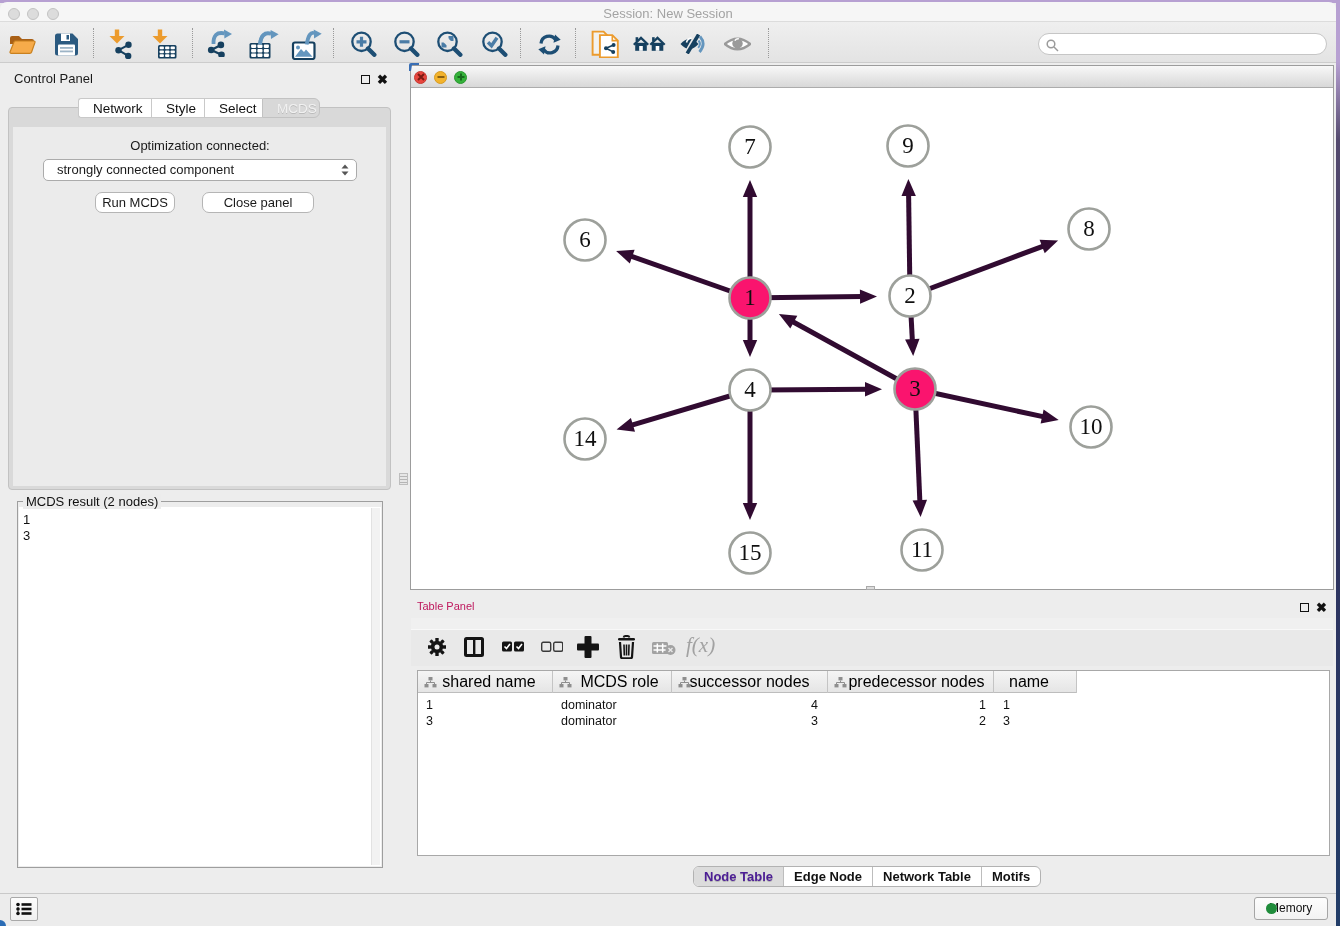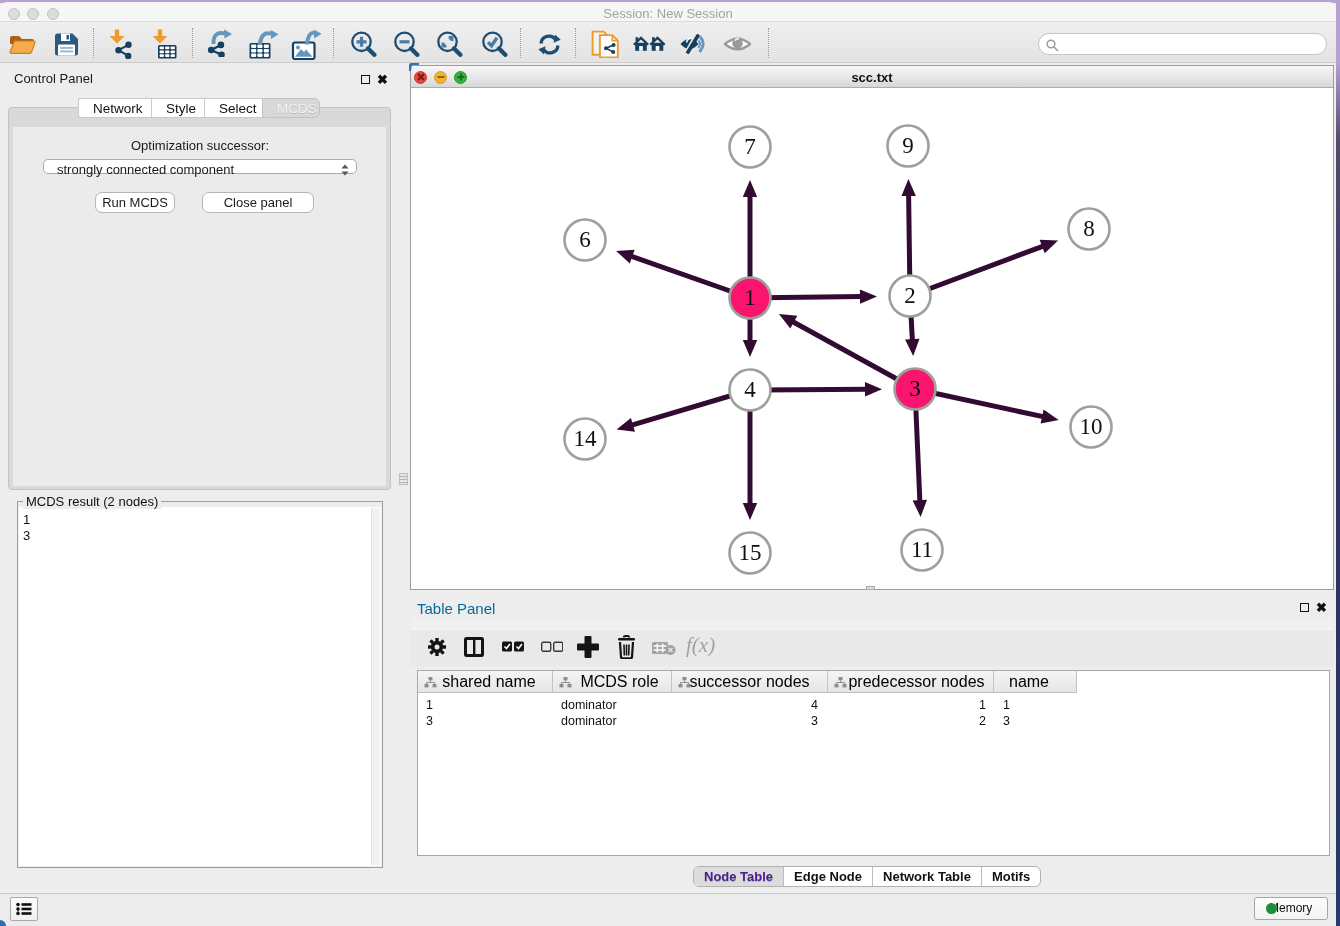--- a/index.html
+++ b/index.html
@@ -16,36 +16,36 @@
 #cphead{left:14px;top:71px;font-size:13px;color:#1a1a1a}
 .sq{width:9px;height:9px;border:1.6px solid #111}
 .xx{font-size:13px;font-weight:bold;color:#111;font-family:"Liberation Sans",sans-serif}
 #cptabs{left:78px;top:98px;height:20px;display:flex;font-size:13.5px}
 .cptab{background:#fff;border:1px solid #c9c9c9;border-right:none;padding:2px 14px;color:#111}
 .cptab:first-child{border-radius:3px 0 0 3px}
 #tabmcds{background:#d8d8d8;color:#f1f1f1;border:1px solid #c2c2c2;border-radius:0 6px 6px 0;text-shadow:0 1px 0 #bbb}
 #cppanel{left:8px;top:107px;width:383px;height:383px;background:#d9d9d9;border:1px solid #c2c2c2;border-radius:4px}
 #cppanel2{left:13px;top:127px;width:373px;height:359px;background:#ebebeb}
 #optlabel{left:0;top:138px;width:400px;text-align:center;font-size:13px;color:#1a1a1a}
-#combo{left:43px;top:159px;width:314px;height:15px;background:#fff;border:1px solid #ababab;border-radius:5px;font-size:13px;color:#1a1a1a;line-height:19px;padding-left:13px}
+#combo{left:43px;top:159px;width:314px;height:22px;background:#fff;border:1px solid #ababab;border-radius:5px;font-size:13px;color:#1a1a1a;line-height:19px;padding-left:13px}
 .btn{height:21px;background:#fff;border:1px solid #b5b5b5;border-radius:7px;font-size:13px;color:#1a1a1a;text-align:center;line-height:19px}
 #mcdsbox{left:17px;top:501px;width:366px;height:367px;border:1px solid #9e9e9e}
 #mcdsin{left:19px;top:507px;width:362px;height:359px;background:#fff}
 #mcdsleg{left:23px;top:494px;background:#ececec;font-size:13px;color:#111;padding:0 3px}
 #mcdstxt{left:23px;top:512px;font-size:13px;color:#111;line-height:16px}
 #mcdssb{left:371px;top:508px;width:9px;height:357px;background:#f2f2f2;border-left:1px solid #e2e2e2}
 #vdivider{left:399px;top:473px;width:9px;height:12px;background:repeating-linear-gradient(#e6e6e6 0 2px,#b5b5b5 2px 3px);border:1px solid #bdbdbd}
 
 #netwin{left:410px;top:65px;width:924px;height:525px;background:#fff;border:1px solid #9c9c9c}
 #nettitle{left:0;top:0;width:922px;height:22px;background:linear-gradient(#f8f8f8,#d8d8d8);border-bottom:1px solid #acacac}
 .mac{top:4.5px;width:13px;height:13px;border-radius:50%}
 #netname{left:0;top:4px;width:922px;text-align:center;font-size:13px;font-weight:bold;color:#111}
 #nethandle{left:455px;top:520px;width:9px;height:4px;background:#ddd;border:1px solid #aaa}
 
-#tphead{left:417px;top:600px;font-size:15px;color:#0369a1}
+#tphead{left:417px;top:600px;font-size:11px;color:#be185d}
 #tptoolbar{left:411px;top:629px;width:922px;height:37px;background:#e9e9e9;border-top:1px solid #f8f8f8}
 #tptop{left:411px;top:618px;width:922px;height:11px;background:#f0f0f0}
 #ttable{left:417px;top:670px;width:913px;height:186px;background:#fff;border:1px solid #a8a8a8}
 #thead{left:0;top:0;width:659px;height:22px;background:linear-gradient(#f5f5f5,#e5e5e5);border-bottom:1px solid #bdbdbd;font-size:12.5px;color:#1a1a1a}
 .thcol{position:absolute;top:0;height:22px;border-right:1px solid #c4c4c4;text-align:center;line-height:22px}
 .trow{position:absolute;font-size:12.5px;color:#111;height:16px;line-height:16px}
 #bottabs{left:693px;top:866px;height:21px;display:flex;font-size:13px;background:#fff;border:1px solid #b2b2b2;border-radius:6px;overflow:hidden}
 .btab{padding:1px 10px;border-right:1px solid #bdbdbd;color:#111;line-height:18px;font-weight:bold}
 #btab1{background:#dcdcdc;color:#4c1d95;text-shadow:0 1px 0 #b5b5b5}
 
@@ -201,21 +201,21 @@
 <div class="abs sq" style="left:361px;top:75px"></div>
 <div class="abs xx" style="left:377px;top:72px">✖</div>
 <div class="abs" id="cppanel"></div>
 <div class="abs" id="cppanel2"></div>
 <div class="abs" id="cptabs">
     <div class="cptab" style="width:73px;text-align:right">Network</div>
     <div class="cptab" style="width:53px;text-align:center">Style</div>
     <div class="cptab" style="width:58px;text-align:right">Select</div>
     <div class="cptab" id="tabmcds" style="width:58px;text-align:center">MCDS</div>
   </div>
-<div class="abs" id="optlabel">Optimization successor:</div>
+<div class="abs" id="optlabel">Optimization connected:</div>
 <div class="abs" id="combo">strongly connected component<svg class="abs" style="right:6px;top:3px" width="10" height="14" viewBox="0 0 10 14">
       <path d="M1.5 5.5 L5 1.5 L8.5 5.5 Z M1.5 8.5 L5 12.5 L8.5 8.5 Z" fill="#555"></path>
     </svg></div>
 <div class="abs btn" style="left:95px;top:192px;width:80px">Run MCDS</div>
 <div class="abs btn" style="left:202px;top:192px;width:112px">Close panel</div>
 <div class="abs" id="mcdsin"></div>
 <div class="abs" id="mcdsbox"></div>
 <div class="abs" id="mcdssb"></div>
 <div class="abs" id="mcdsleg">MCDS result (2 nodes)</div>
 <div class="abs" id="mcdstxt">1<br>3</div>
@@ -286,21 +286,20 @@
 <div class="abs mac" style="left:43px;background:#35b23a;border:1px solid #2a9630"></div>
 <svg class="abs" style="left:5.5px;top:7px" width="8" height="8" viewBox="0 0 8 8">
       <path d="M1 1 L7 7 M7 1 L1 7" stroke="#7c1a12" stroke-width="2"></path>
     </svg>
 <svg class="abs" style="left:25.5px;top:7px" width="8" height="8" viewBox="0 0 8 8">
       <path d="M0.5 4 L7.5 4" stroke="#8a6011" stroke-width="2"></path>
     </svg>
 <svg class="abs" style="left:45.5px;top:7px" width="8" height="8" viewBox="0 0 8 8">
       <path d="M4 0.5 L4 7.5 M0.5 4 L7.5 4" stroke="#176b1d" stroke-width="2"></path>
     </svg>
-<div class="abs" id="netname">scc.txt</div>
 <div class="abs" id="nethandle"></div>
     <svg class="abs" style="left:-2px;top:-3px" width="10" height="8" viewBox="0 0 10 8">
       <path d="M0 8 L0 2 Q0 0 2 0 L10 0 L10 2 L3 2 L2 8 Z" fill="#3a6fb5"></path>
     </svg>
 </div>
 
 <div class="abs" id="tphead">Table Panel</div>
 <div class="abs sq" style="left:1300px;top:603px"></div>
 <div class="abs xx" style="left:1316px;top:600px">✖</div>
 <div class="abs" id="tptop"></div>

